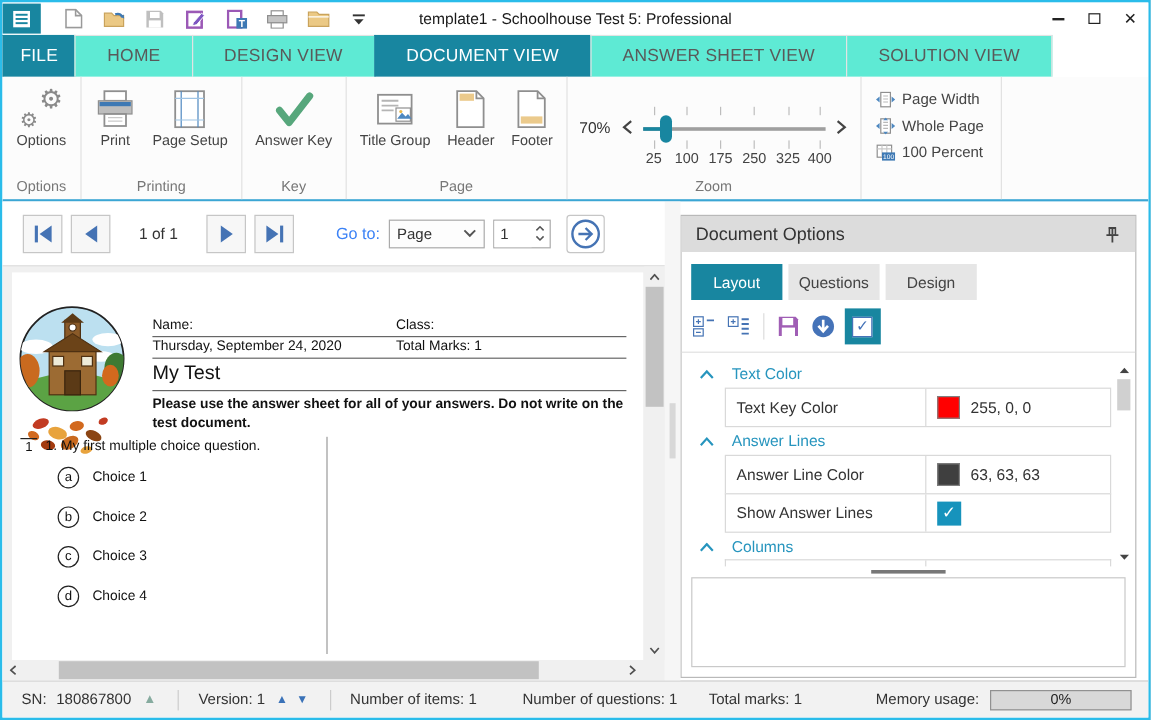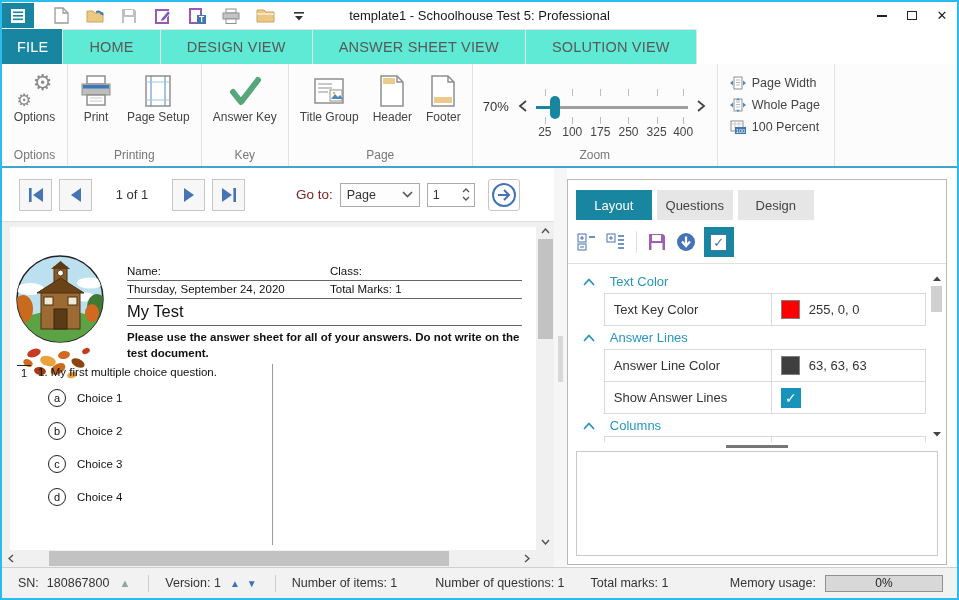--- a/index.html
+++ b/index.html
@@ -53,21 +53,21 @@
   .viewgrp { border-right:1px solid #e2e2e2; padding:8px 14px 0 12px; }
   .viewbtn { display:flex; align-items:center; gap:6px; height:22px; font-size:12.5px; color:#444; }
 
   
   .main { flex:1; display:flex; min-height:0; background:#fff; }
   .left { width:553px; display:flex; flex-direction:column; min-height:0; }
 
   .navbar { height:53px; display:flex; align-items:center; padding-left:17px; gap:7px; background:#fff; flex:0 0 auto; }
   .navbtn { width:33px; height:32px; background:#f7f7f7; border:1px solid #c6c6c6; display:flex; align-items:center; justify-content:center; }
   .nav-pos { width:66px; text-align:center; font-size:13px; color:#333; }
-  .goto-label { margin-left:44px; font-size:13.5px; color:#7f1d1d; }
+  .goto-label { margin-left:28px; font-size:13.5px; color:#3b82f6; }
   .dropdown { width:80px; height:24px; border:1px solid #ababab; background:#fdfdfd; display:flex; align-items:center; padding:0 6px; font-size:12.5px; color:#333; }
   .dropdown svg { margin-left:auto; }
   .spinner { width:48px; height:24px; border:1px solid #ababab; background:#fff; display:flex; }
   .spinner input { flex:1; min-width:0; border:none; outline:none; font-size:12.5px; padding-left:5px; color:#333; font-family:inherit; }
   .spin-arrows { width:15px; display:flex; flex-direction:column; align-items:center; justify-content:center; gap:3px; }
   .gobtn { width:32px; height:32px; border:1px solid #c6c6c6; background:#fff; border-radius:3px; display:flex; align-items:center; justify-content:center; margin-left:6px; }
 
   .preview { flex:1; position:relative; background:#f0f0f0; border-top:1px solid #dedede; min-height:0; }
   .page { position:absolute; left:8px; top:5px; right:18px; bottom:0; background:#fff; }
   .vscroll { position:absolute; right:0; top:0; bottom:0; width:17px; background:#f0f0f0; }
@@ -219,20 +219,23 @@
 
   <div class="tabrow">
     <div class="tab file">
         <span>FILE</span>
       </div>
     <div class="tab">
         <span>HOME</span>
       </div>
     <div class="tab">
         <span>DESIGN VIEW</span>
+      </div>
+    <div class="tab active">
+        <span>DOCUMENT VIEW</span>
       </div>
     <div class="tab">
         <span>ANSWER SHEET VIEW</span>
       </div>
     <div class="tab">
         <span>SOLUTION VIEW</span>
       </div>
     <div class="filler"></div>
   </div>
 
@@ -558,20 +561,27 @@
             </svg>
           </div>
       </div>
     </div>
 
     <div class="vsplit">
         <div class="grip"></div>
       </div>
 
     <div class="panel">
+      <div class="panel-header">
+        <span>Document Options</span>
+        <svg width="14" height="15" viewBox="0 0 14 15">
+            <path d="M4 2 h6 M7 2 v5 M2 8 h10 M7 8 v6" fill="none" stroke="#444" stroke-width="1.5"></path>
+            <rect x="4.5" y="2" width="5" height="6" fill="none" stroke="#444" stroke-width="1.3"></rect>
+          </svg>
+      </div>
 
       <div class="panel-tabs">
         <div class="ptab active">
             <span>Layout</span>
           </div>
         <div class="ptab">
             <span>Questions</span>
           </div>
         <div class="ptab">
             <span>Design</span>

